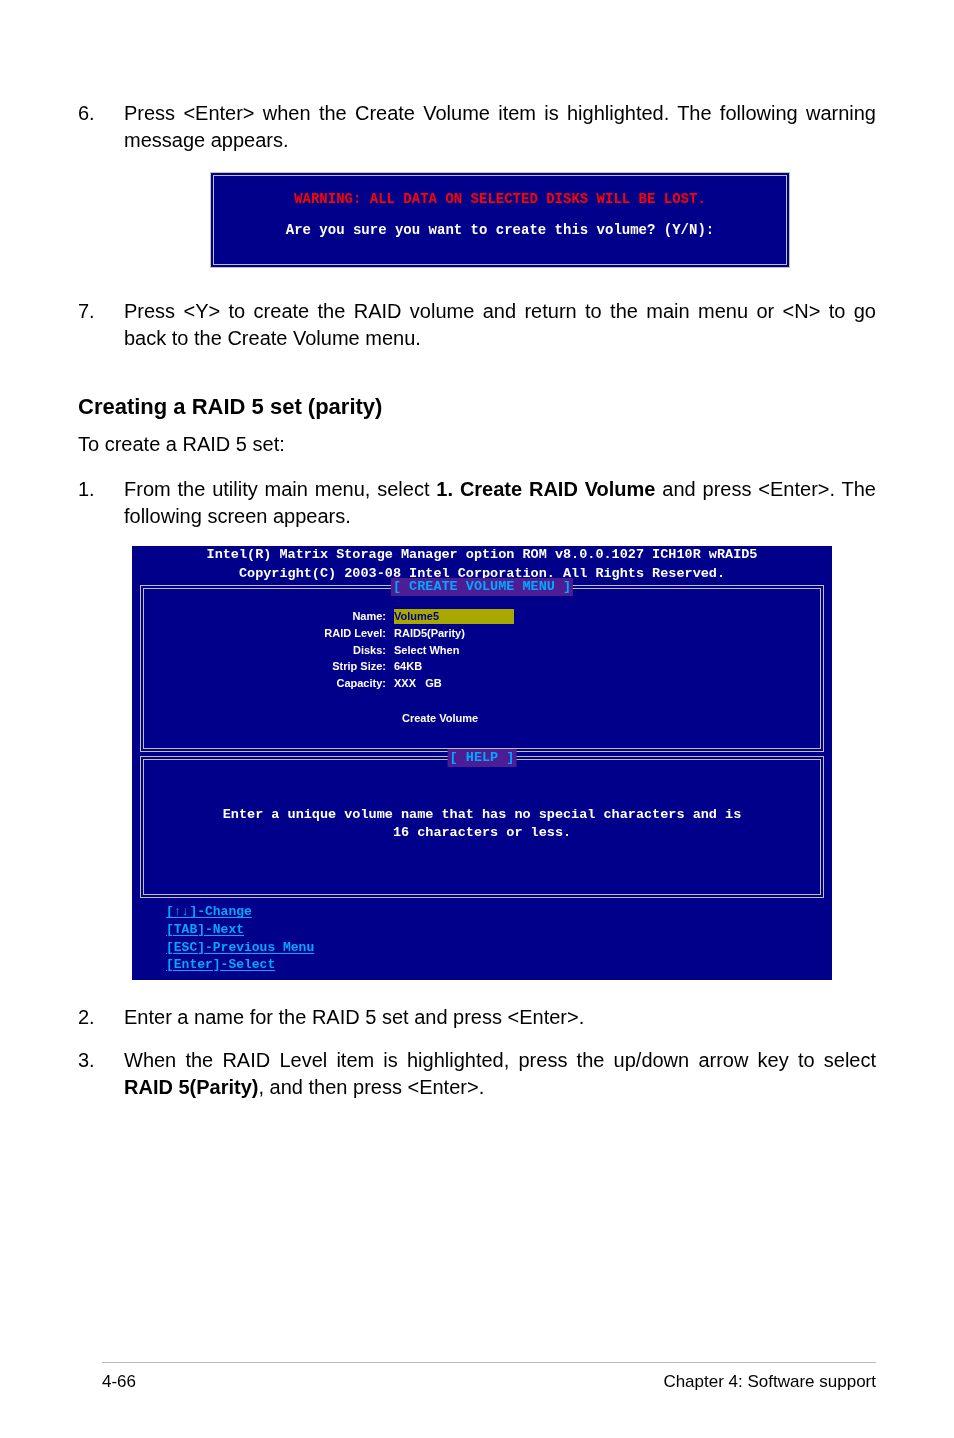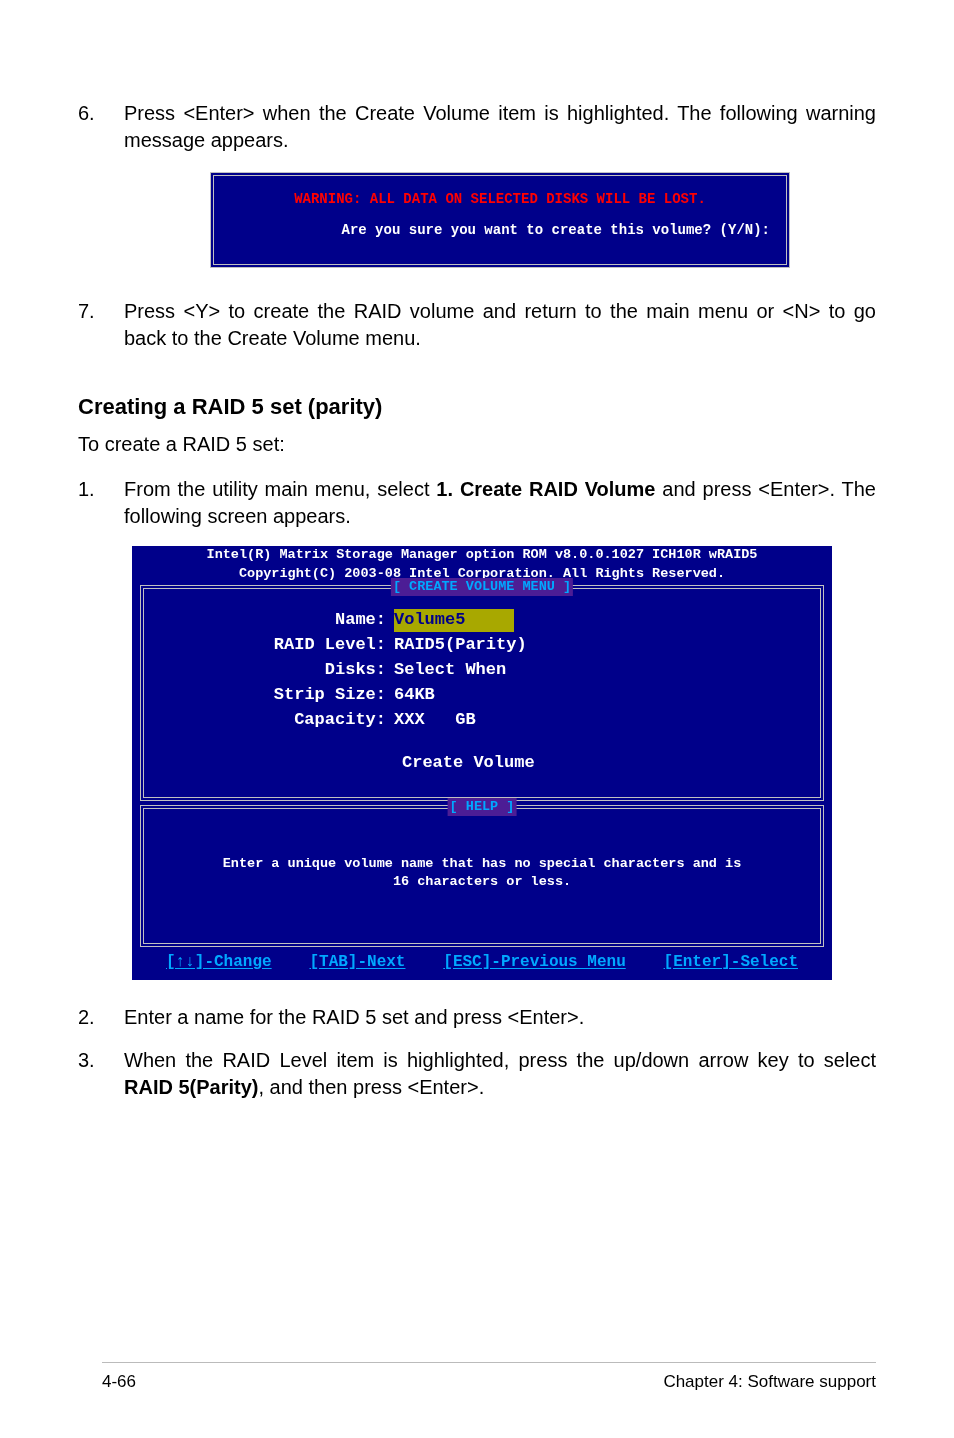--- a/index.html
+++ b/index.html
@@ -87,22 +87,22 @@
     background: #4c1d95;
     color: #00a8ff;
     font-family: "Courier New", monospace;
     font-size: 13.5px;
     font-weight: bold;
     padding: 0 2px;
     white-space: pre;
   }
   .panel-body {
     padding: 20px 20px 22px 20px;
-    font-family: Liberation Mono, monospace;
-    font-size: 17px;
+    font-family: Liberation Sans, sans-serif;
+    font-size: 11px;
     font-weight: bold;
     color: #ffffff;
   }
   .field-row {
     display: flex;
     margin-bottom: 2px;
   }
   .field-label {
     width: 230px;
     text-align: right;
@@ -130,27 +130,28 @@
     font-family: "Courier New", monospace;
     font-size: 13.5px;
     font-weight: bold;
     white-space: pre;
   }
   .rom-footer {
     margin-top: 4px;
     background: #00008a;
     color: #00a8ff;
     font-family: "Courier New", monospace;
-    font-size: 16px;
+    font-size: 13px;
     font-weight: bold;
     padding: 1px 26px 2px 26px;
     display: flex;
     justify-content: space-between;
     text-decoration: underline;
     text-underline-offset: 2px;
+    flex-direction: column;
   }
 
   .page-footer {
     position: absolute;
     bottom: 44px;
     left: 78px;
     right: 78px;
     border-top: 1px solid #bbb;
     padding-top: 8px;
     font-size: 17px;
@@ -163,21 +164,21 @@
 <body>
 
 <div class="step-block">
   <div class="step-num">6.</div>
   <div class="step-text">Press &lt;Enter&gt; when the Create Volume item is highlighted. The following warning message appears.</div>
 </div>
 
 <div class="warning-box-wrap">
   <div class="dbl-border">
     <div class="mono warn-red" style="text-align:center; margin-bottom:12px;">WARNING: ALL DATA ON SELECTED DISKS WILL BE LOST.</div>
-    <div class="mono" style="text-align:right;">Are you sure you want to create this volume? (Y/N):</div>
+    <div class="mono" style="text-align:center;">Are you sure you want to create this volume? (Y/N):</div>
   </div>
 </div>
 
 <div class="step-block">
   <div class="step-num">7.</div>
   <div class="step-text">Press &lt;Y&gt; to create the RAID volume and return to the main menu or &lt;N&gt; to go back to the Create Volume menu.</div>
 </div>
 
 <div class="heading">Creating a RAID 5 set (parity)</div>
 <div class="subpara">To create a RAID 5 set:</div>

